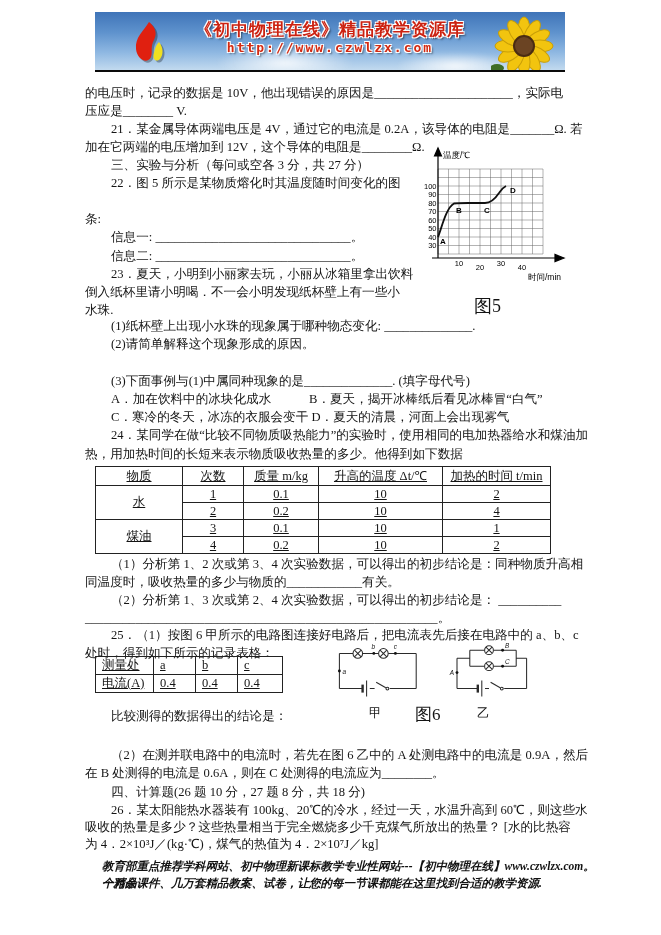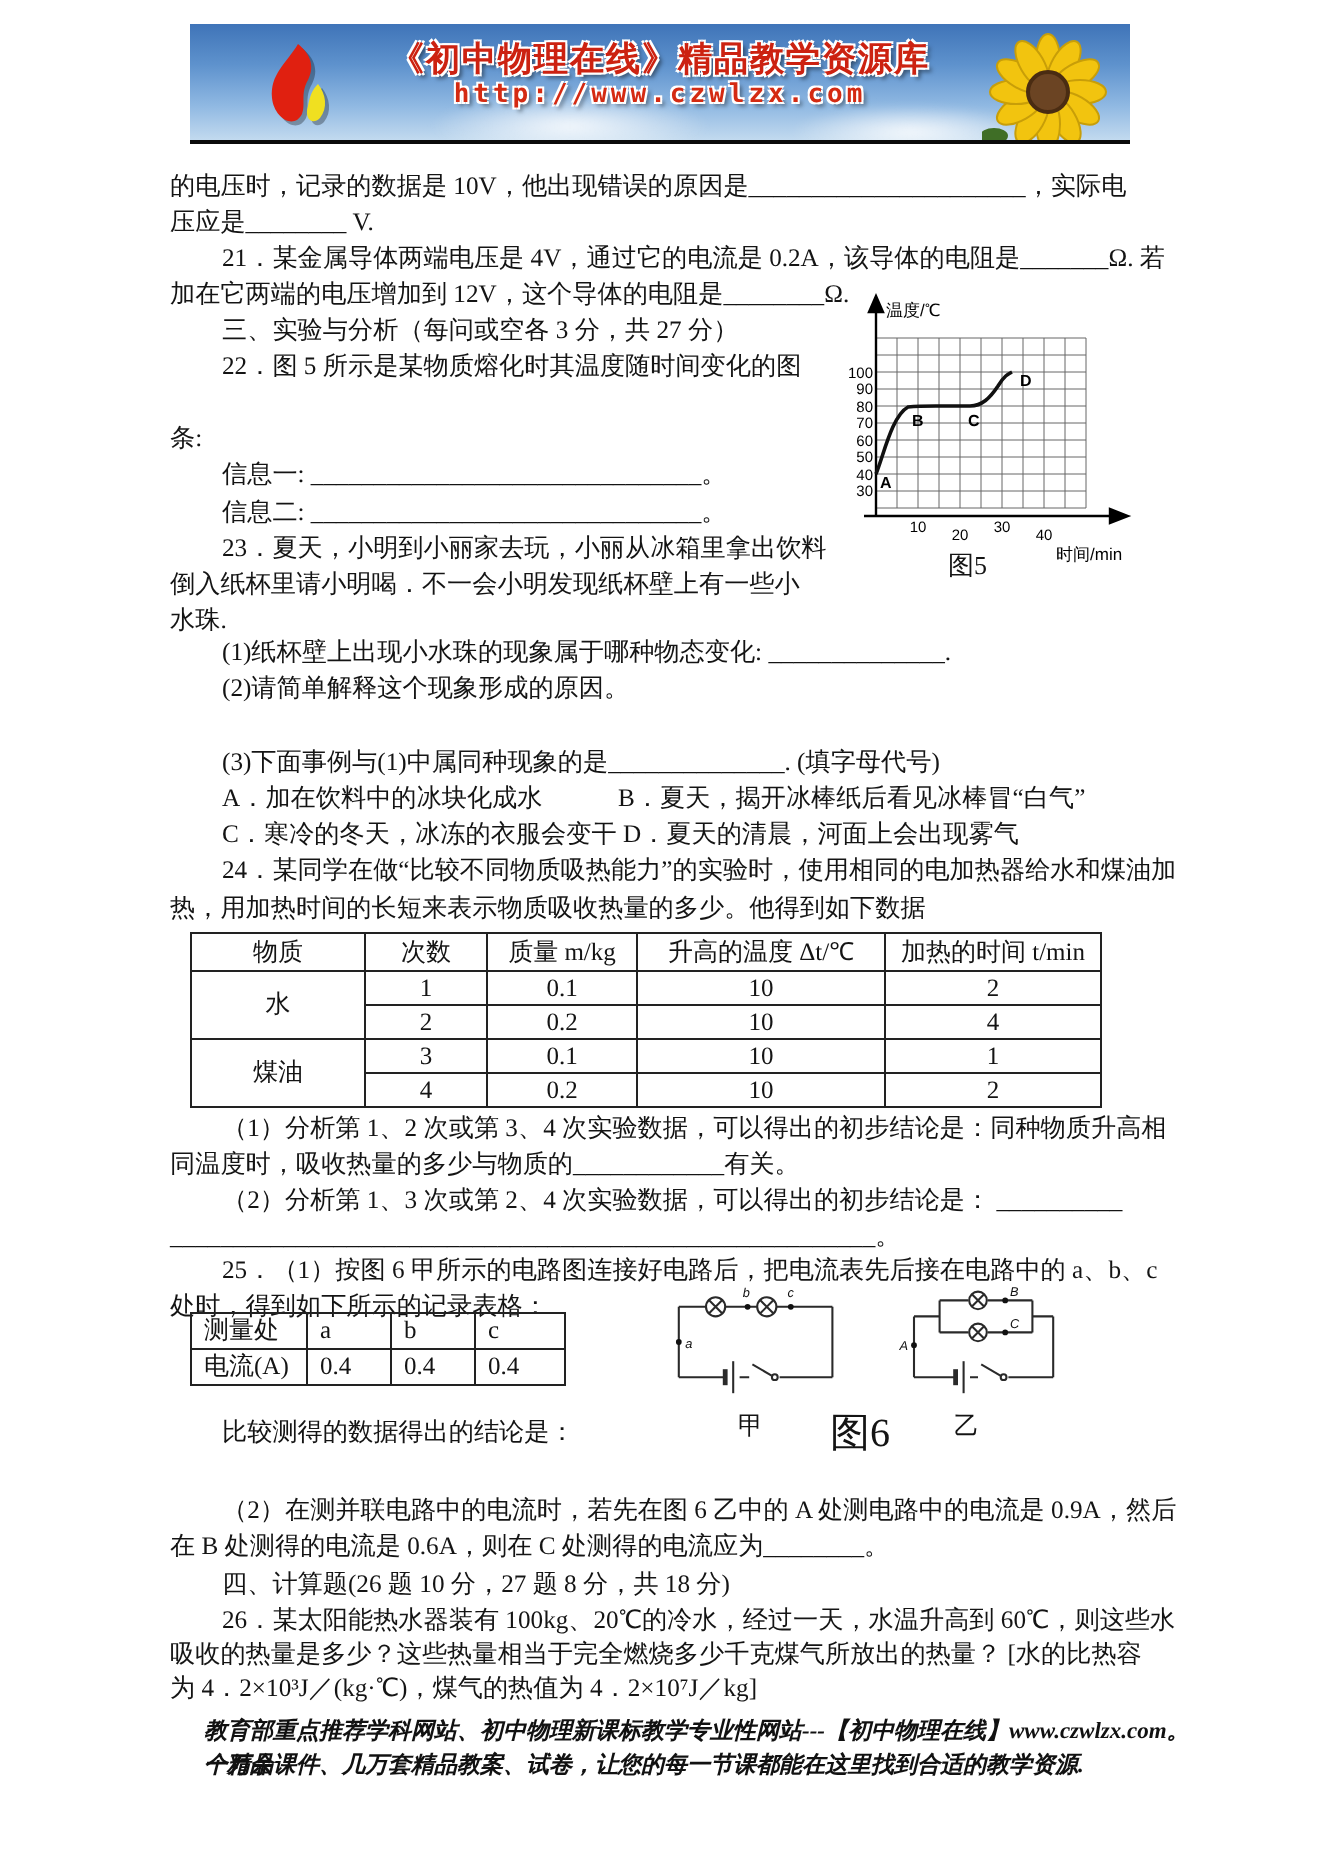--- a/index.html
+++ b/index.html
@@ -18,35 +18,35 @@
          font-family:"DejaVu Sans Mono",monospace;font-size:13px;font-weight:bold;letter-spacing:2px;color:#d42a12;
          text-shadow:-1px -1px 0 #fff,1px -1px 0 #fff,-1px 1px 0 #fff,1px 1px 0 #fff,2px 2px 2px rgba(0,0,0,.5);}
   .logo{position:absolute;left:30px;top:6px;}
   .sunflower{position:absolute;right:8px;bottom:-8px;}
 
   
   .ln{position:absolute;left:85px;font-size:12.6px;line-height:17px;white-space:pre;color:#141414;}
   .ind{padding-left:26px;}
 
   
-  table{border-collapse:collapse;font-size:12.5px;color:#141414;}
+  table{border-collapse:collapse;font-size:12.5px;color:#141414;text-decoration:underline;}
   td{border:1px solid #222;text-align:center;padding:0 3px;height:16px;}
   .t1{position:absolute;left:95px;top:466px;}
   .t1 td.c0{width:80px;} .t1 td.c1{width:54px;} .t1 td.c2{width:68px;}
   .t1 td.c3{width:117px;} .t1 td.c4{width:101px;}
   .t2{position:absolute;left:95px;top:656px;}
   .t2 td{text-align:left;padding-left:6px;height:17px;}
   .t2 td.d0{width:48px;} .t2 td.d1{width:32px;} .t2 td.d2{width:32px;} .t2 td.d3{width:35px;}
 
   
   .fig5{position:absolute;left:422px;top:146px;width:155px;height:165px;}
-  .fig5 .cap{position:absolute;left:52px;top:128px;font-size:13px;}
+  .fig5 .cap{position:absolute;left:52px;top:148px;font-size:18px;}
   .fig6{position:absolute;left:333px;top:642px;width:210px;height:82px;}
   .fig6 .cap{position:absolute;font-size:12.5px;}
-  .fig6 .capbig{font-size:20px;}
+  .fig6 .capbig{font-size:17px;}
   svg text{font-family:"Liberation Sans",sans-serif;}
 
   
   .ft{position:absolute;left:102px;width:494px;font-size:11.5px;line-height:17px;
       font-weight:bold;font-style:italic;color:#111;white-space:pre-wrap;}
 </style>
 </head>
 <body>
 
 <div class="page">

